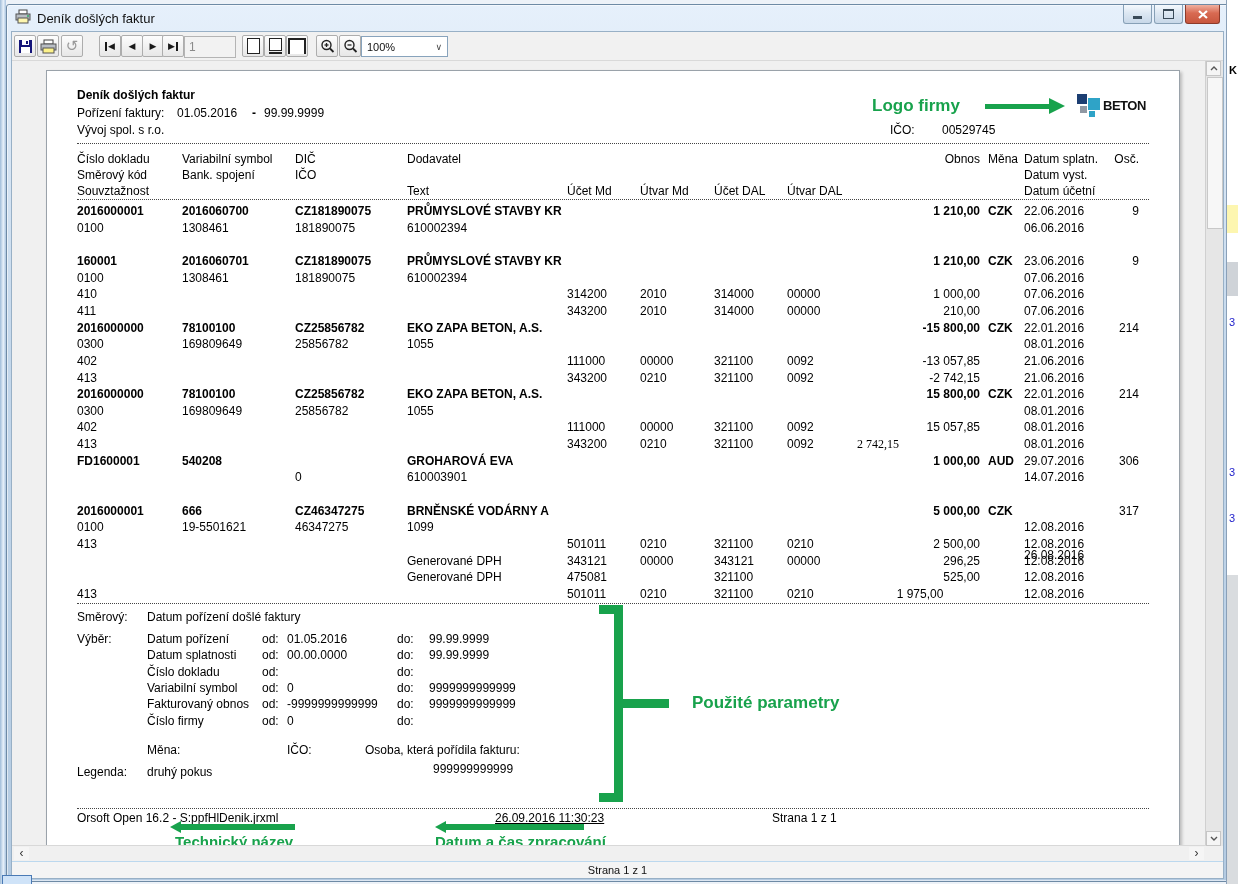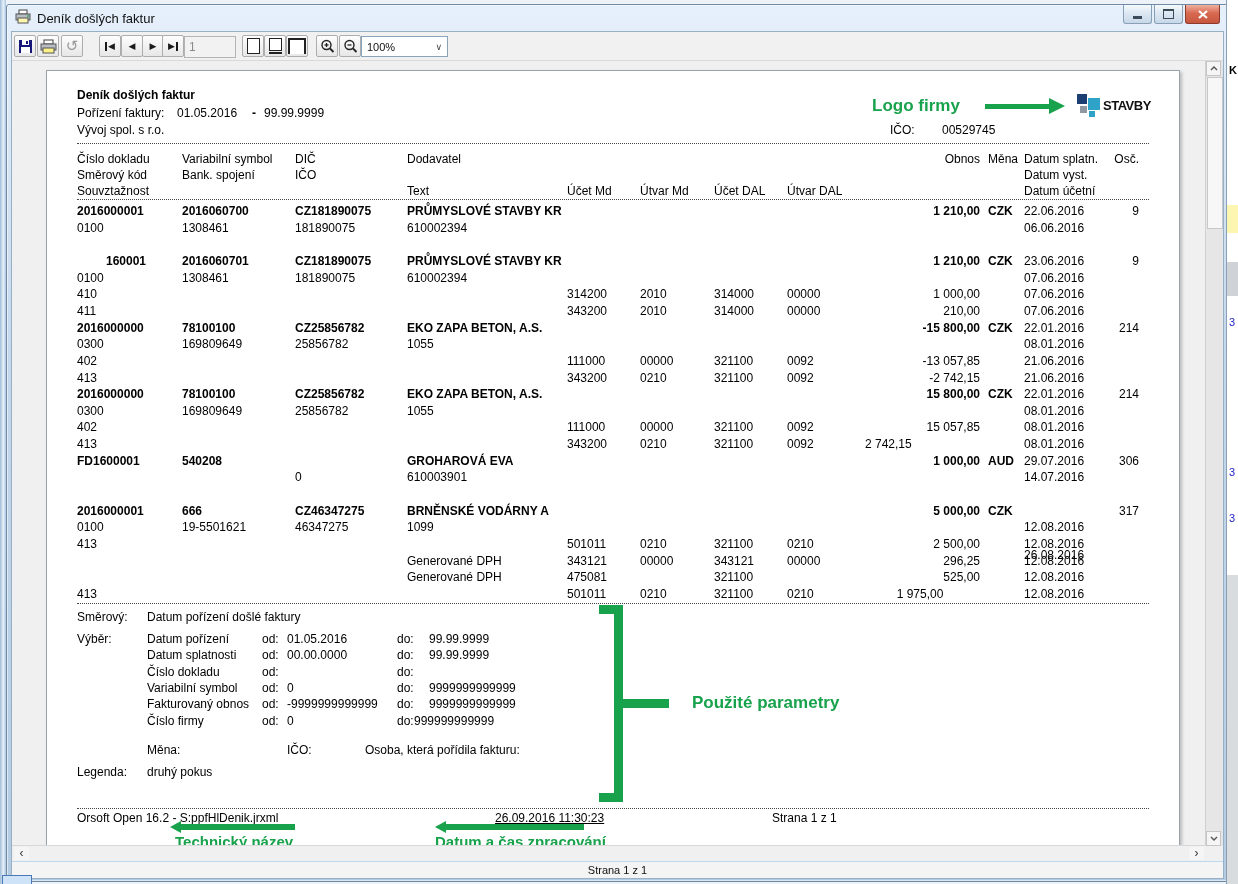--- a/index.html
+++ b/index.html
@@ -181,21 +181,21 @@
 
         <span class="abs green ann-big" style="left:825px;top:25px">Logo firmy</span>
         <div class="arrow-shaft" style="left:938px;top:33px;width:64px;height:5px"></div>
         <div class="arrow-head-r" style="left:1002px;top:27px"></div>
 
         <div class="abs" style="left:1030px;top:22px;width:100px;height:26px">
           <span class="logo-sq" style="left:0;top:1px;width:10px;height:10px;background:#1c3e72"></span>
           <span class="logo-sq" style="left:11px;top:5px;width:12px;height:12px;background:#2fa3c7"></span>
           <span class="logo-sq" style="left:3px;top:13px;width:7px;height:7px;background:#8f98a3"></span>
           <span class="logo-sq" style="left:12px;top:18px;width:6px;height:6px;background:#2fa3c7"></span>
-          <span class="logo-text" style="left:26px;top:5px">STAVBY</span>
+          <span class="logo-text" style="left:26px;top:5px">BETON</span>
         </div>
 
         <span class="abs" style="left:843px;top:52px">IČO:</span>
         <span class="abs" style="left:895px;top:52px">00529745</span>
 
         <div class="dots" style="top:72px"></div>
 
         <span class="abs" style="left:30px;top:81px">Číslo dokladu</span>
         <span class="abs" style="left:135px;top:81px">Variabilní symbol</span>
         <span class="abs" style="left:248px;top:81px">DIČ</span>
@@ -231,21 +231,21 @@
             </div>
             <div class="tr" style="top: 150px;">
               <span class="td" style="left: 30px;">0100</span>
               <span class="td" style="left: 135px;">1308461</span>
               <span class="td" style="left: 248px;">181890075</span>
               <span class="td" style="left: 360px;">610002394</span>
               <span class="td" style="left: 977px;">06.06.2016</span>
             </div>
             <div class="tr" style="top: 166px;"></div>
             <div class="tr" style="top: 183px;">
-              <span class="td b" style="left: 30px; margin-left: 29px;">160001</span>
+              <span class="td b" style="left: 30px;">160001</span>
               <span class="td b" style="left: 135px;">2016060701</span>
               <span class="td b" style="left: 248px;">CZ181890075</span>
               <span class="td b" style="left: 360px;">PRŮMYSLOVÉ STAVBY KR</span>
               <span class="td b" style="left: 813px; width: 120px; text-align: right;">1 210,00</span>
               <span class="td b" style="left: 941px;">CZK</span>
               <span class="td" style="left: 977px;">23.06.2016</span>
               <span class="td" style="left: 1055px; width: 37px; text-align: right;">9</span>
             </div>
             <div class="tr" style="top: 200px;">
               <span class="td" style="left: 30px;">0100</span>
@@ -332,21 +332,21 @@
               <span class="td" style="left: 740px;">0092</span>
               <span class="td" style="left: 813px; width: 120px; text-align: right;">15 057,85</span>
               <span class="td" style="left: 977px;">08.01.2016</span>
             </div>
             <div class="tr" style="top: 366px;">
               <span class="td" style="left: 30px;">413</span>
               <span class="td" style="left: 520px;">343200</span>
               <span class="td" style="left: 593px;">0210</span>
               <span class="td" style="left: 667px;">321100</span>
               <span class="td" style="left: 740px;">0092</span>
-              <span class="td" style="left: 818px; width: 120px; text-align: left;">2 742,15</span>
+              <span class="td" style="left: 771px; width: 120px; text-align: center; font-family: Liberation Serif, serif;">2 742,15</span>
               <span class="td" style="left: 977px;">08.01.2016</span>
             </div>
             <div class="tr" style="top: 383px;">
               <span class="td b" style="left: 30px;">FD1600001</span>
               <span class="td b" style="left: 135px;">540208</span>
               <span class="td b" style="left: 360px;">GROHAROVÁ EVA</span>
               <span class="td b" style="left: 813px; width: 120px; text-align: right;">1 000,00</span>
               <span class="td b" style="left: 941px;">AUD</span>
               <span class="td" style="left: 977px;">29.07.2016</span>
               <span class="td" style="left: 1055px; width: 37px; text-align: right;">306</span>
@@ -449,21 +449,21 @@
               <span class="td" style="left: 215px;">od:</span>
               <span class="td" style="left: 240px;">-9999999999999</span>
               <span class="td" style="left: 350px;">do:</span>
               <span class="td" style="left: 382px;">9999999999999</span>
             </div>
             <div class="tr" style="top: 643px;">
               <span class="td" style="left: 100px;">Číslo firmy</span>
               <span class="td" style="left: 215px;">od:</span>
               <span class="td" style="left: 240px;">0</span>
               <span class="td" style="left: 350px;">do:</span>
-              <span class="td" style="left: 367px;">999999999999</span>
+              <span class="td" style="left: 386px; margin-top: 48px;">999999999999</span>
             </div>
           </div>
 
         <span class="abs" style="left:100px;top:672px">Měna:</span>
         <span class="abs" style="left:240px;top:672px">IČO:</span>
         <span class="abs" style="left:318px;top:672px">Osoba, která pořídila fakturu:</span>
         <span class="abs" style="left:30px;top:694px">Legenda:</span>
         <span class="abs" style="left:100px;top:694px">druhý pokus</span>
 
         <div class="brk" style="left:567px;top:534px;width:9px;height:197px"></div>

